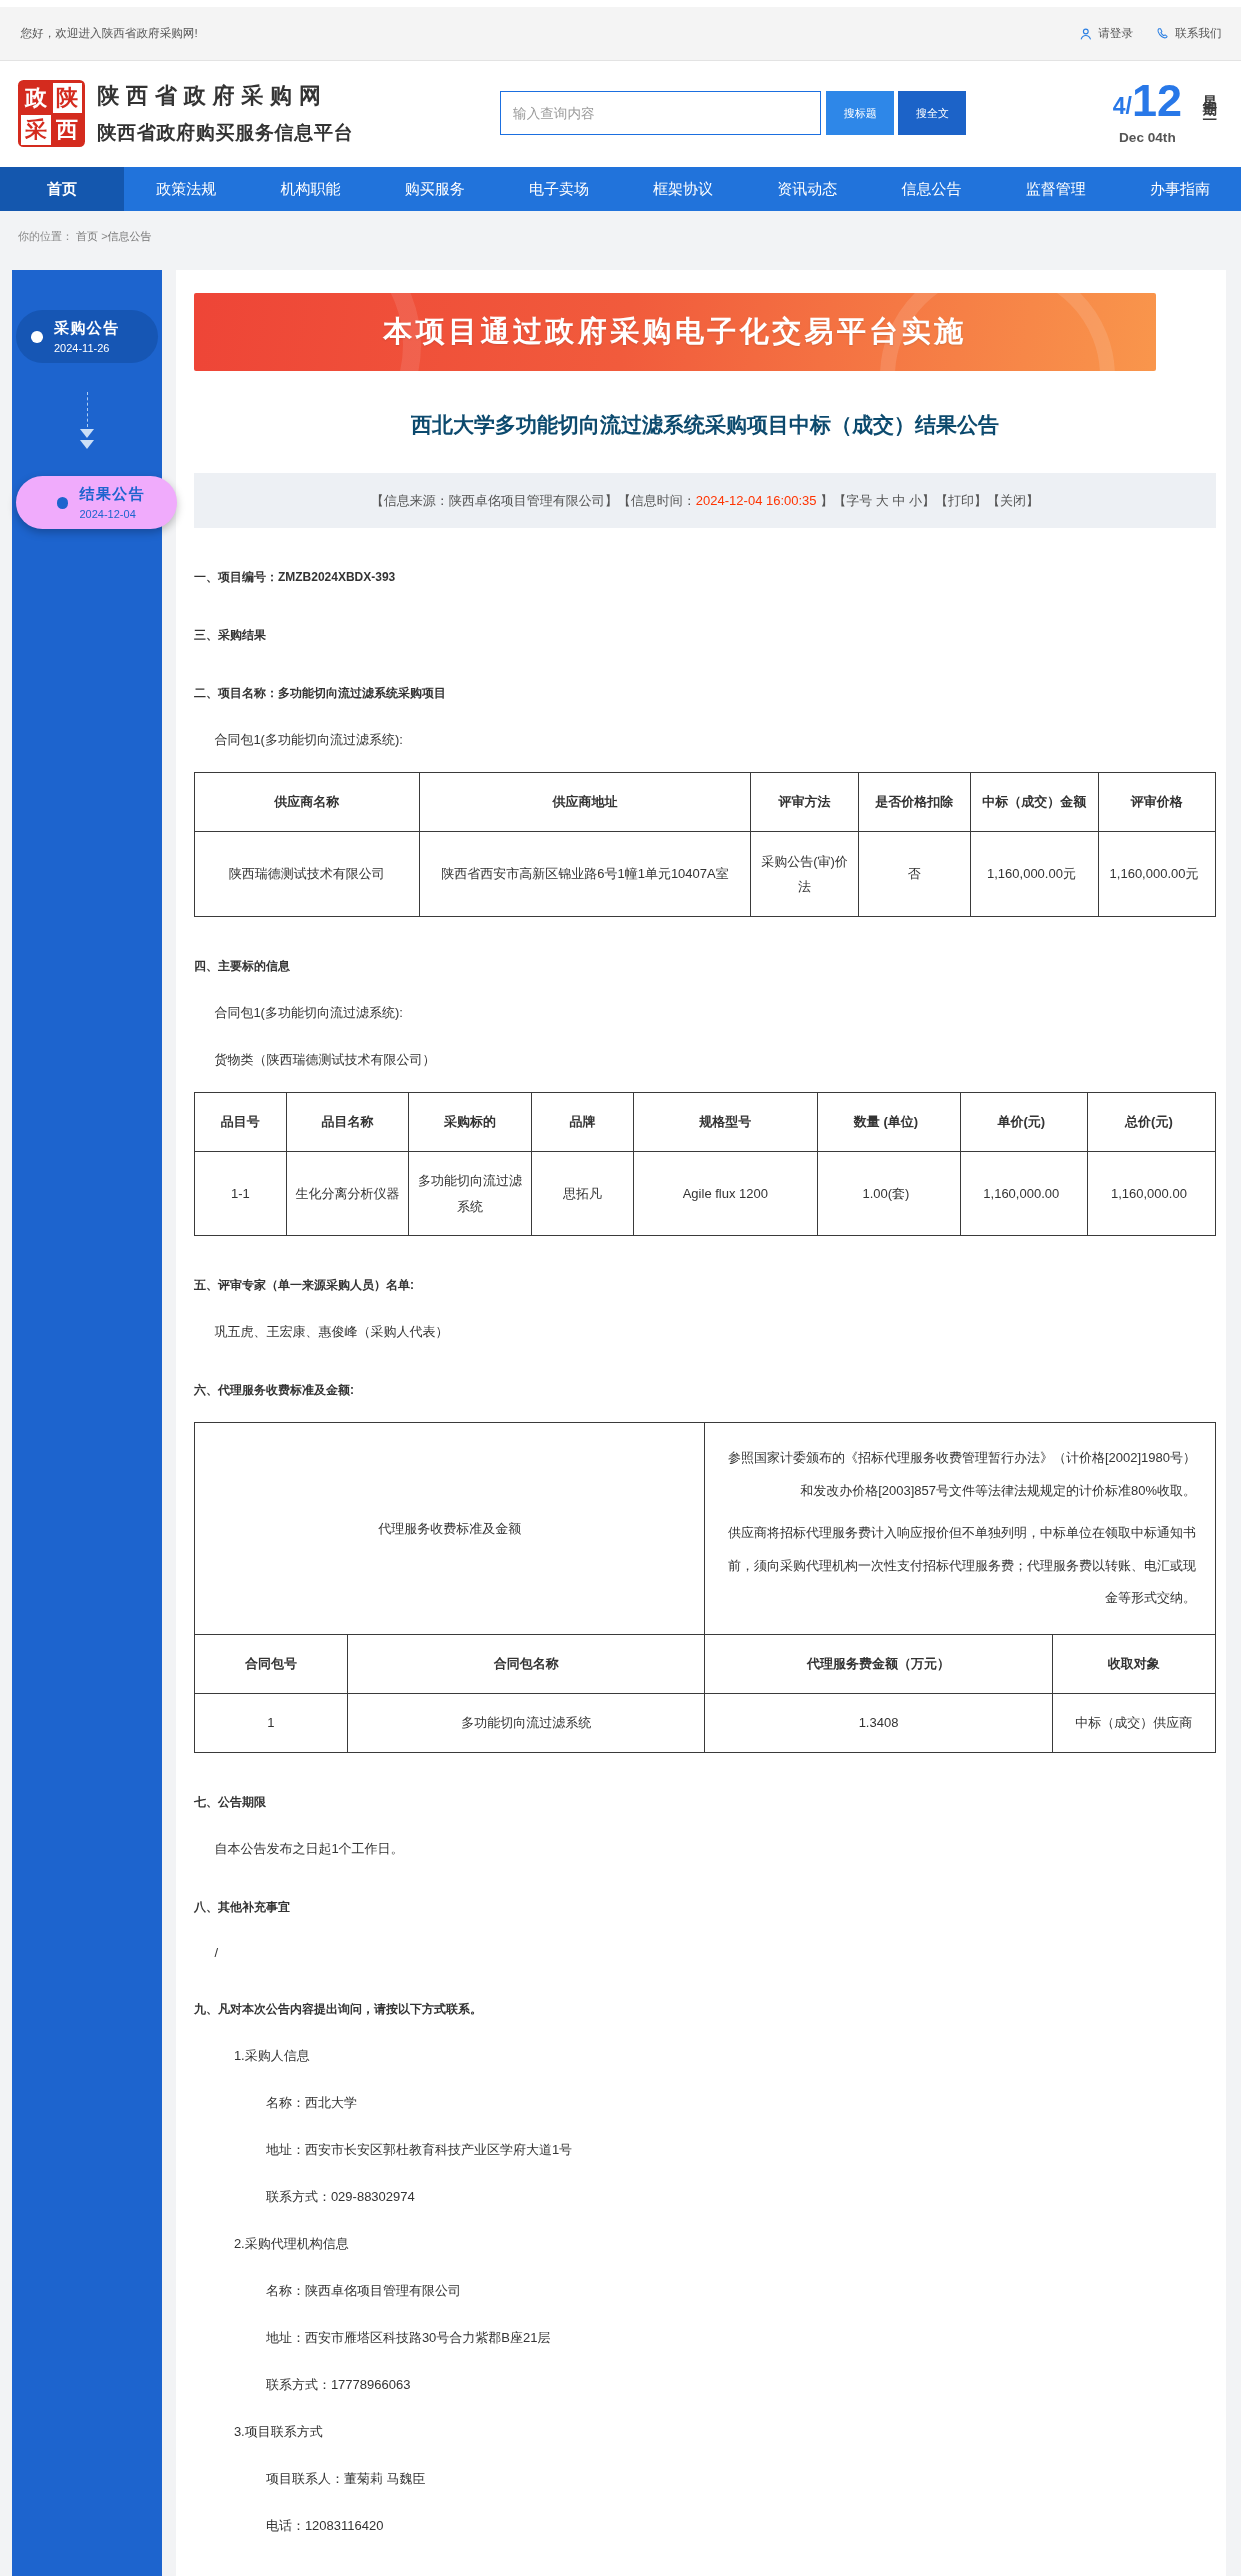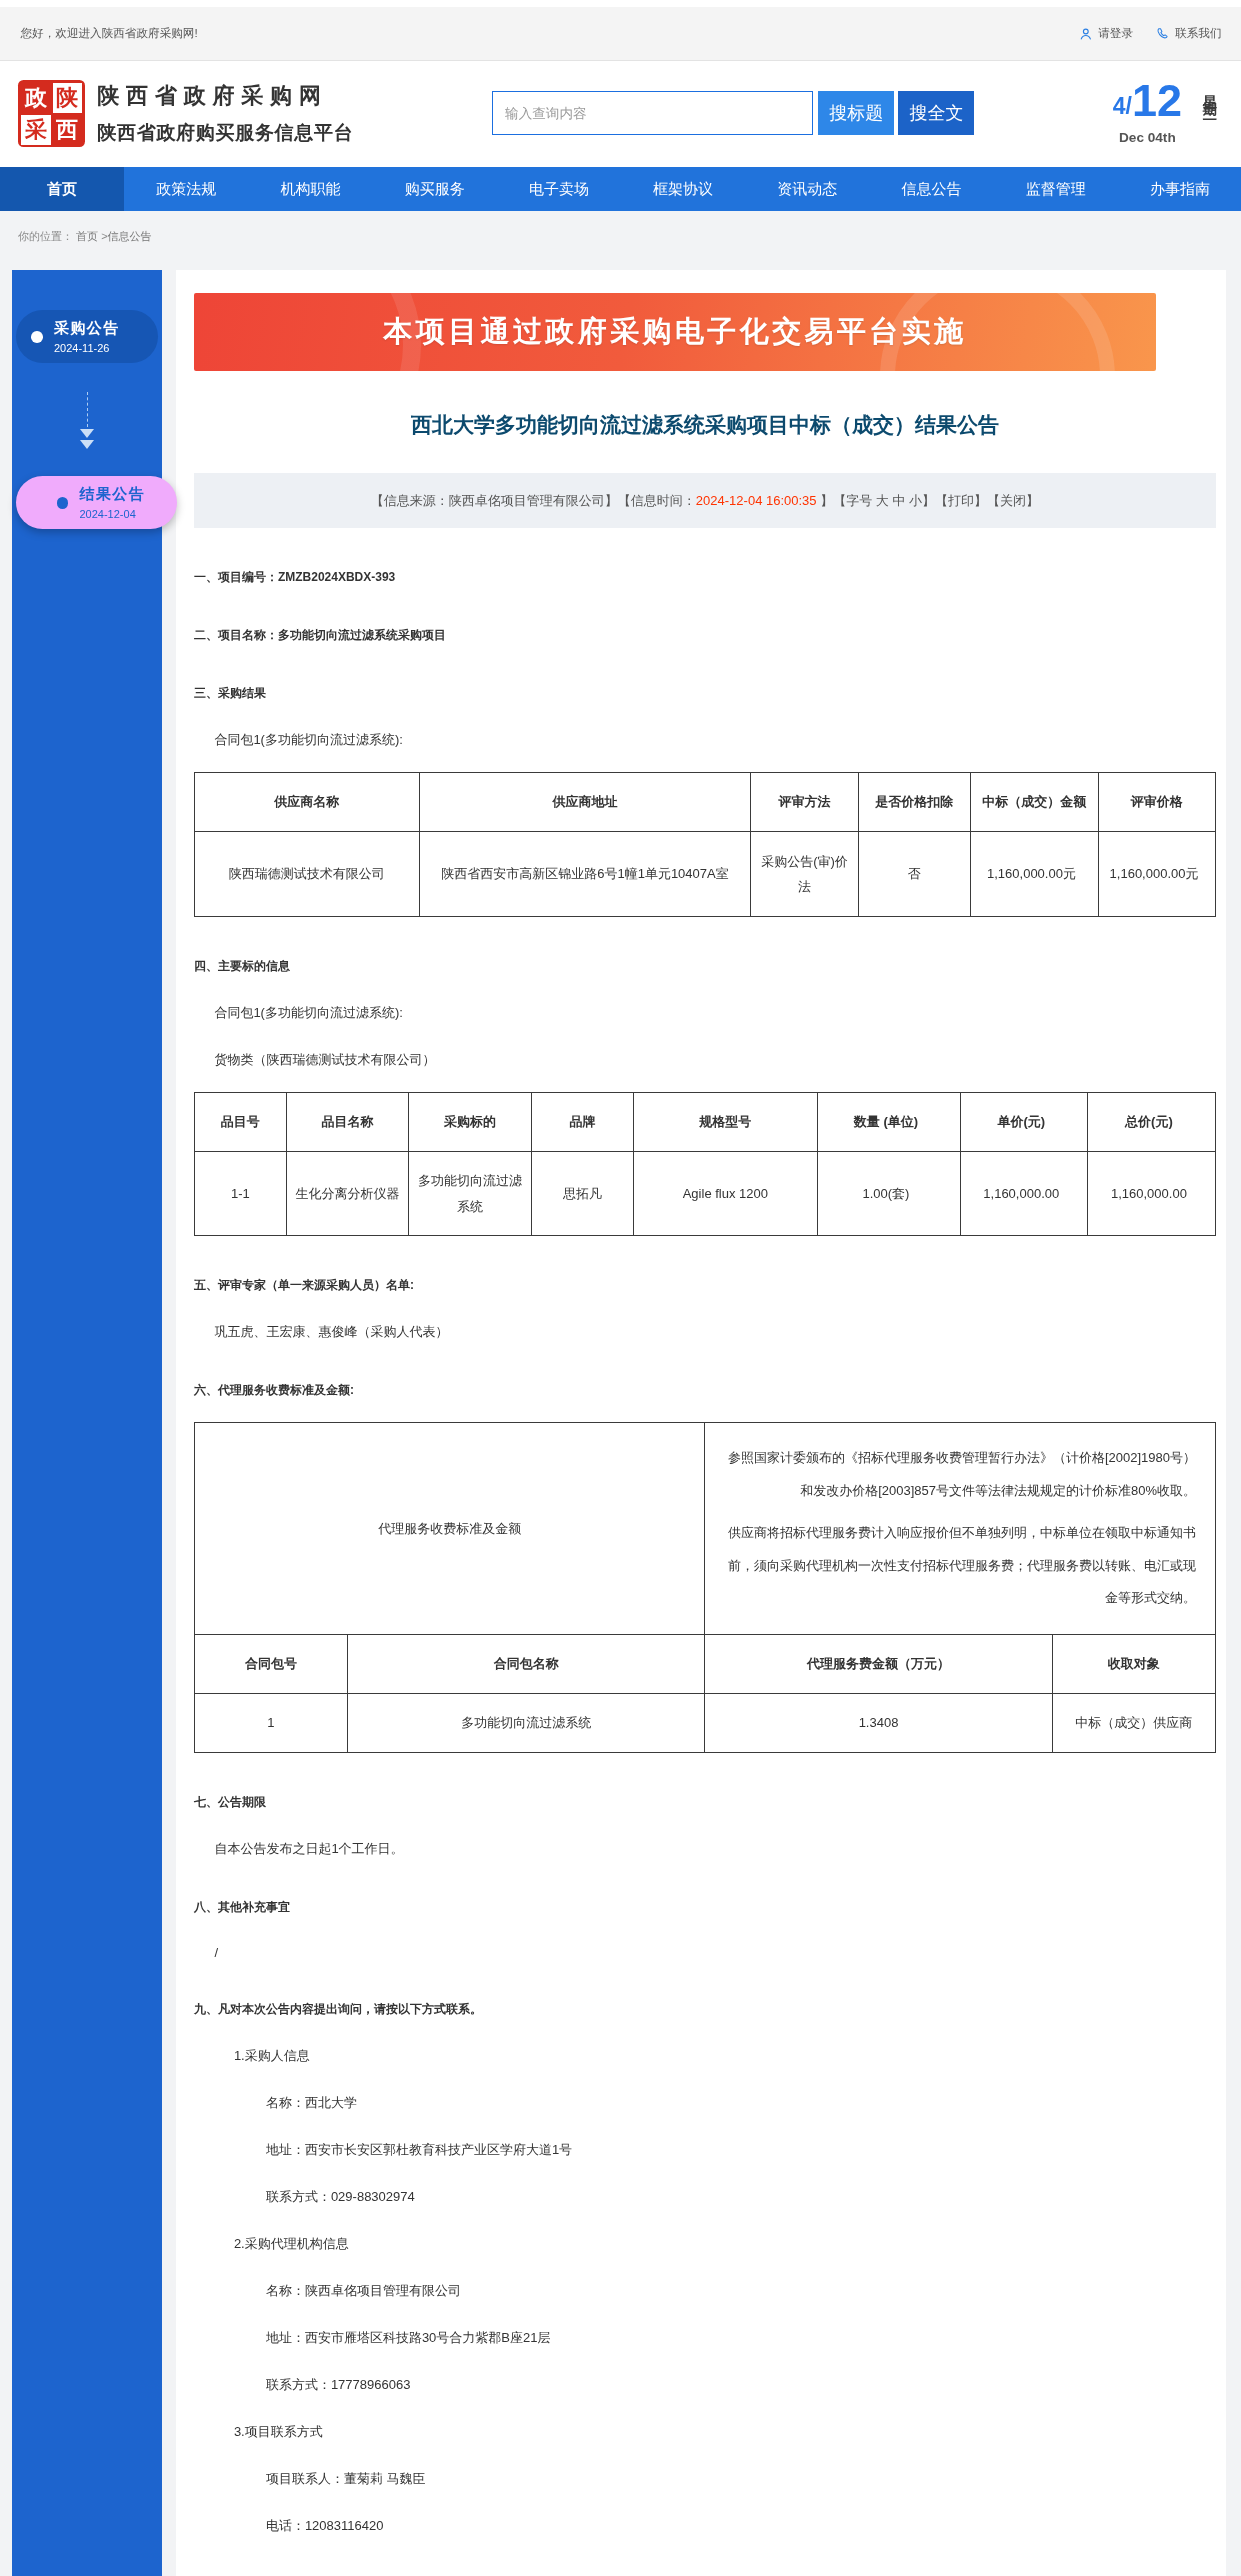--- a/index.html
+++ b/index.html
@@ -22,21 +22,21 @@
   .seal span { display:flex; align-items:center; justify-content:center; font-size:22px; font-weight:bold; }
   .seal span:nth-child(1){ background:#D42B1E; color:#fff; }
   .seal span:nth-child(2){ background:#fff; color:#D42B1E; }
   .seal span:nth-child(3){ background:#fff; color:#D42B1E; }
   .seal span:nth-child(4){ background:#D42B1E; color:#fff; }
   .site-name { font-size:22px; font-weight:bold; color:#333; letter-spacing:6.8px; }
   .site-sub  { font-size:19px; font-weight:bold; color:#333; margin-top:9.6px; letter-spacing:0.7px; }
   .search { display:flex; align-items:stretch; }
   .search input { width:321px; height:44px; border:1.4px solid #1B6FE0; padding:0 12.3px; font-size:13.6px; color:#333; outline:none; font-family:inherit; }
   .search input::placeholder { color:#9a9a9a; }
-  .search .btn { width:76px; border:none; color:#fff; font-size:18px; cursor:pointer; font-family:inherit; }
+  .search .btn { width:68px; border:none; color:#fff; font-size:11px; cursor:pointer; font-family:inherit; }
   .btn-title { background:#2E87E8; margin-left:5.5px; }
   .btn-full  { background:#1C63C8; margin-left:4.1px; }
   .datebox { display:flex; align-items:flex-start; gap:18px; }
   .date-left { text-align:center; }
   .date-main { display:flex; align-items:flex-end; color:#2878E8; }
   .d-pre { font-size:23px; font-weight:bold; line-height:1; padding-bottom:4.1px; }
   .d-day { font-size:45px; font-weight:bold; line-height:.9; }
   .d-en  { font-size:13.6px; font-weight:bold; color:#555; margin-top:8.2px; }
   .d-week{ writing-mode:vertical-lr; text-orientation:upright; font-size:14.3px; font-weight:bold; color:#3a3a3a; letter-spacing:6.8px; margin-top:2.7px; }
 
@@ -197,22 +197,22 @@
           <span class="banner-text">本项目通过政府采购电子化交易平台实施</span>
         </div>
 
         <h1 class="art-title">西北大学多功能切向流过滤系统采购项目中标（成交）结果公告</h1>
 
         <div class="metabar">
           <span>【信息来源：陕西卓佲项目管理有限公司】【信息时间：</span><span class="time">2024-12-04 16:00:35</span><span> 】</span><span class="m-act">【字号 大 中 小】</span><span class="m-act">【打印】</span><span class="m-act">【关闭】</span>
         </div>
 
         <h3 class="sec">一、项目编号：ZMZB2024XBDX-393</h3>
+        <h3 class="sec">三、采购结果</h3>
         <h3 class="sec">二、项目名称：多功能切向流过滤系统采购项目</h3>
-        <h3 class="sec">三、采购结果</h3>
         <p class="line1">合同包1(多功能切向流过滤系统):</p>
 
         <table>
           <colgroup>
               <col style="width:22%">
               <col style="width:32.5%">
               <col style="width:10.5%">
               <col style="width:11%">
               <col style="width:12.5%">
               <col style="width:11.5%">

